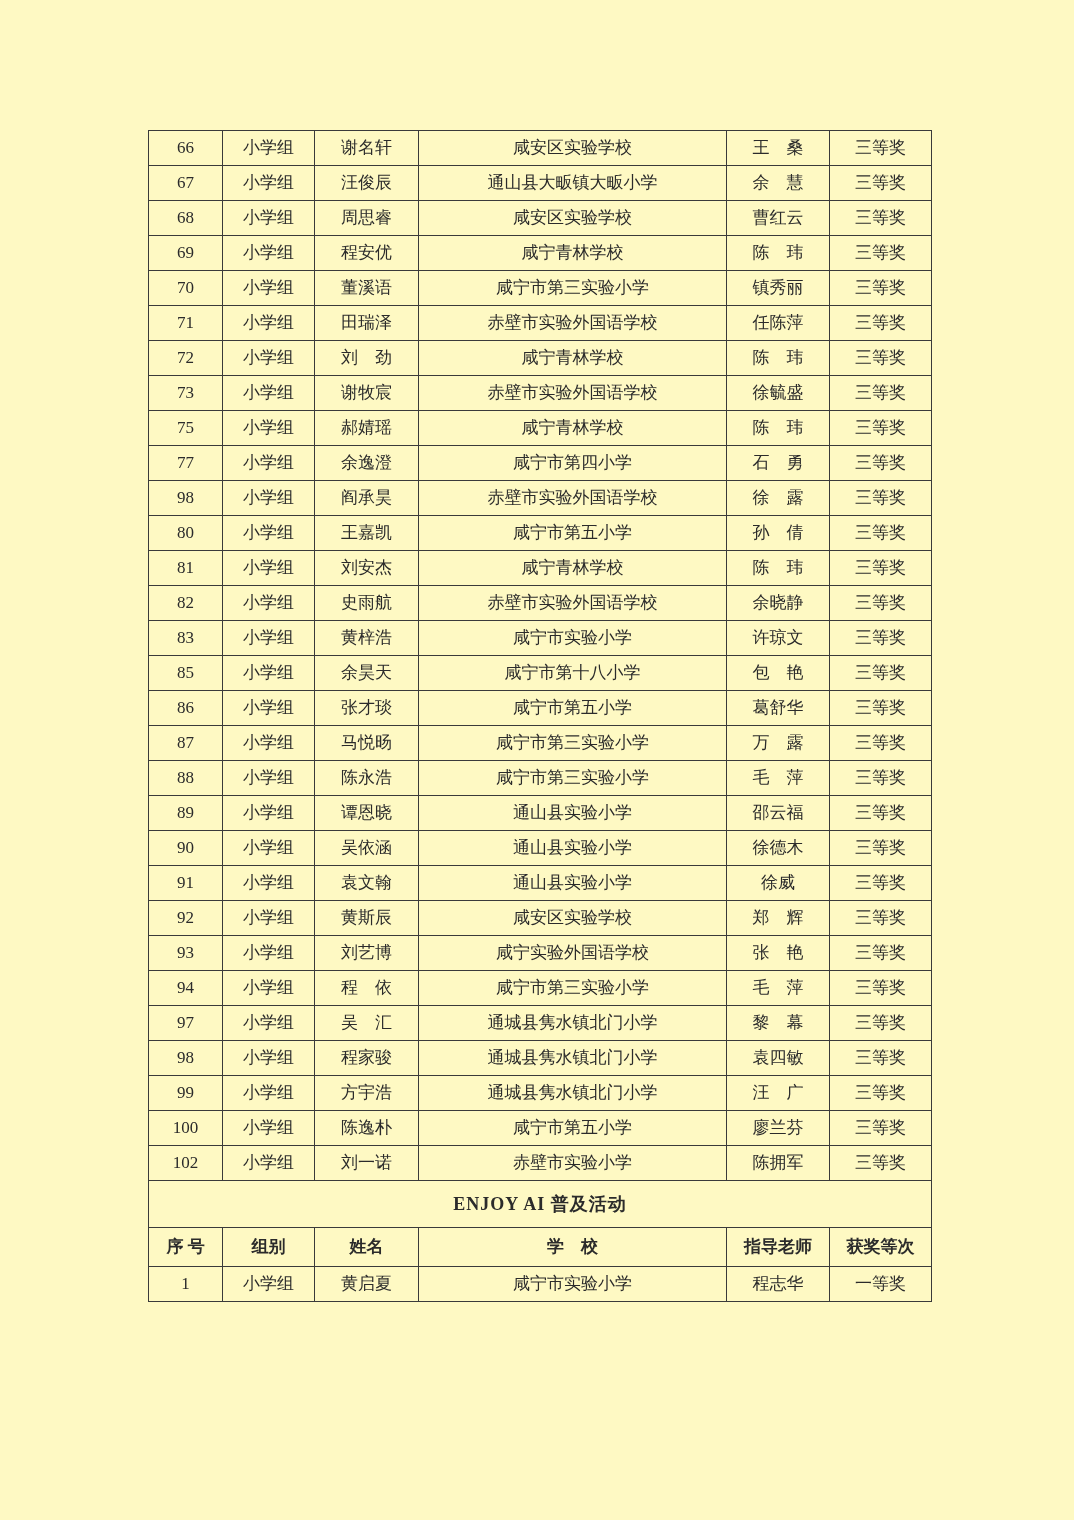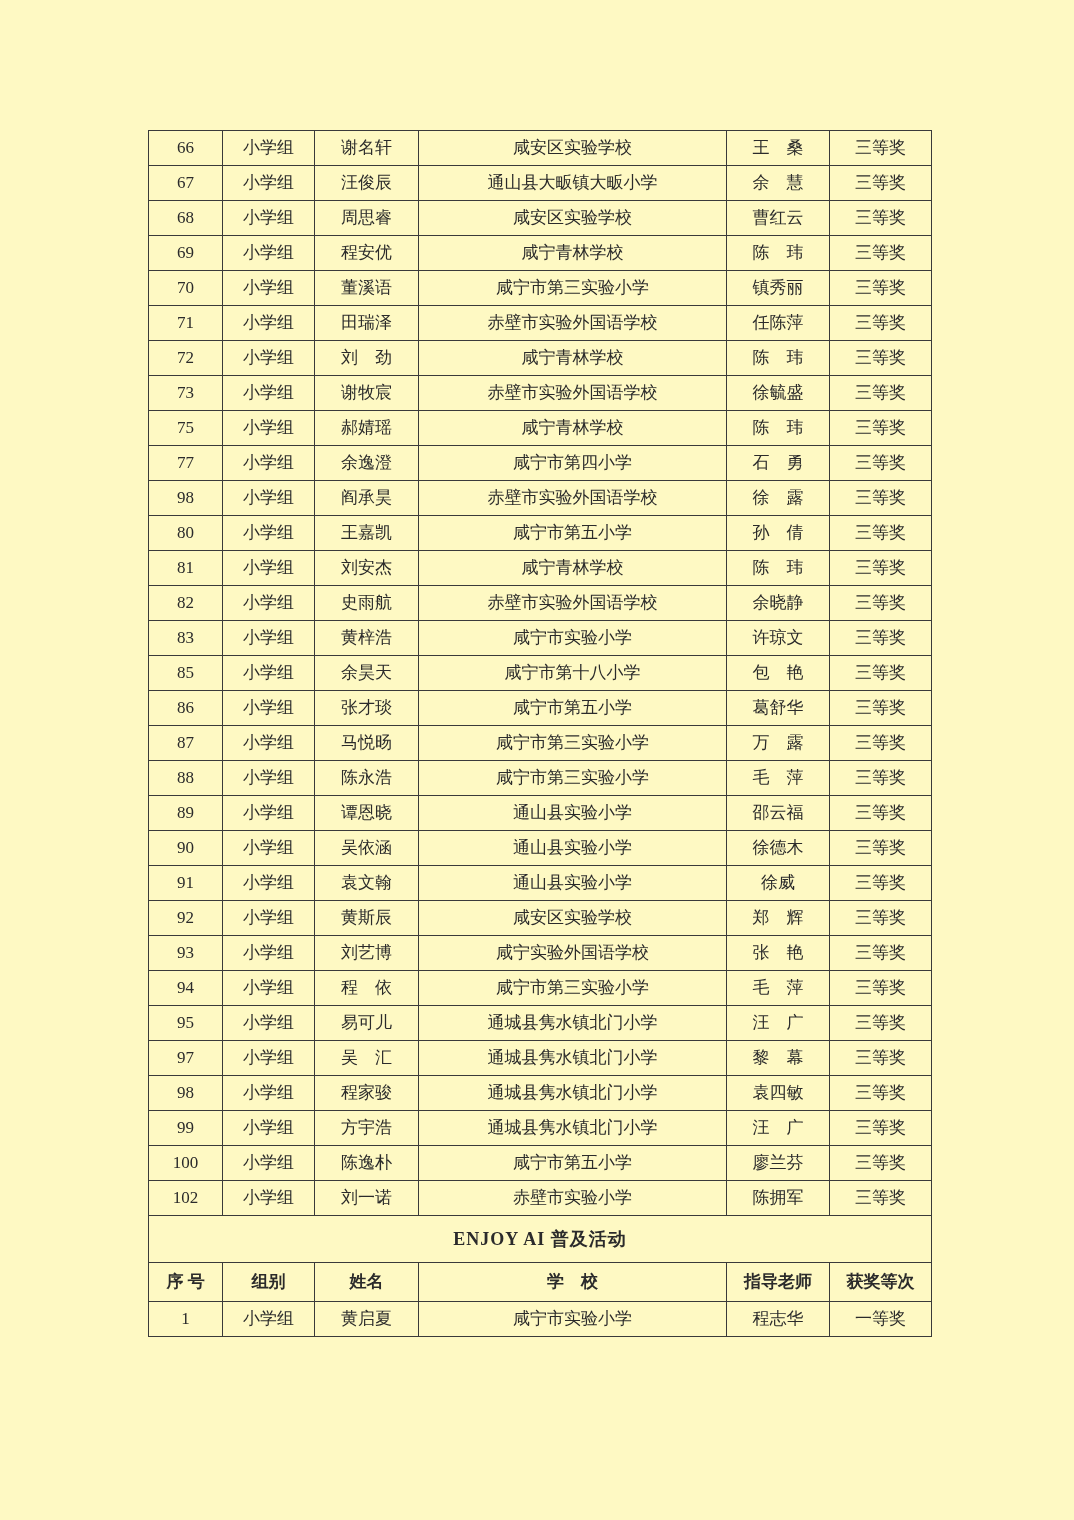--- a/index.html
+++ b/index.html
@@ -285,28 +285,20 @@
 
         <tr>
           <td class="cell-no">94</td>
           <td class="cell-group">小学组</td>
           <td class="cell-name">程　依</td>
           <td class="cell-school">咸宁市第三实验小学</td>
           <td class="cell-teacher">毛　萍</td>
           <td class="cell-award">三等奖</td>
         </tr>
 
-        <tr>
-          <td class="cell-no">95</td>
-          <td class="cell-group">小学组</td>
-          <td class="cell-name">易可儿</td>
-          <td class="cell-school">通城县隽水镇北门小学</td>
-          <td class="cell-teacher">汪　广</td>
-          <td class="cell-award">三等奖</td>
-        </tr>
 
 
         <tr>
           <td class="cell-no">97</td>
           <td class="cell-group">小学组</td>
           <td class="cell-name">吴　汇</td>
           <td class="cell-school">通城县隽水镇北门小学</td>
           <td class="cell-teacher">黎　幕</td>
           <td class="cell-award">三等奖</td>
         </tr>

